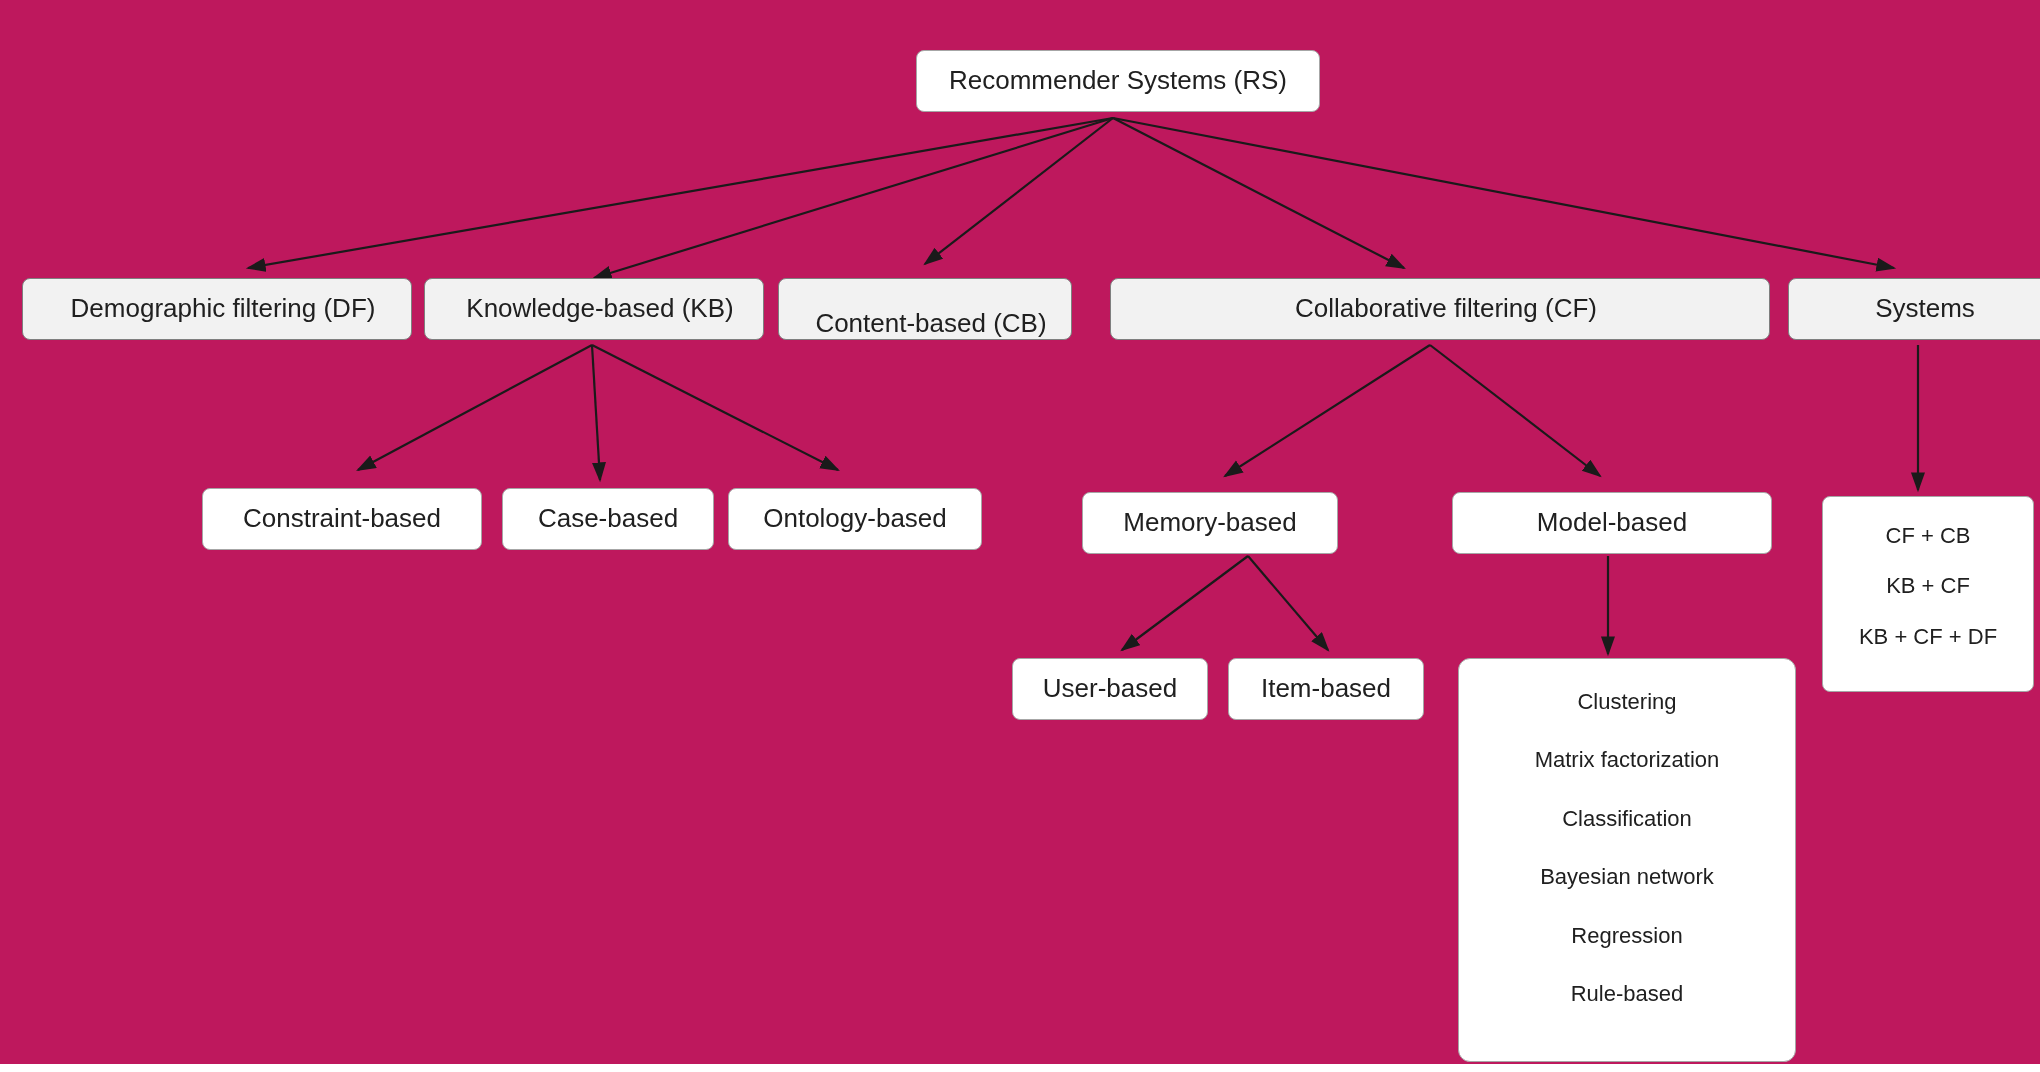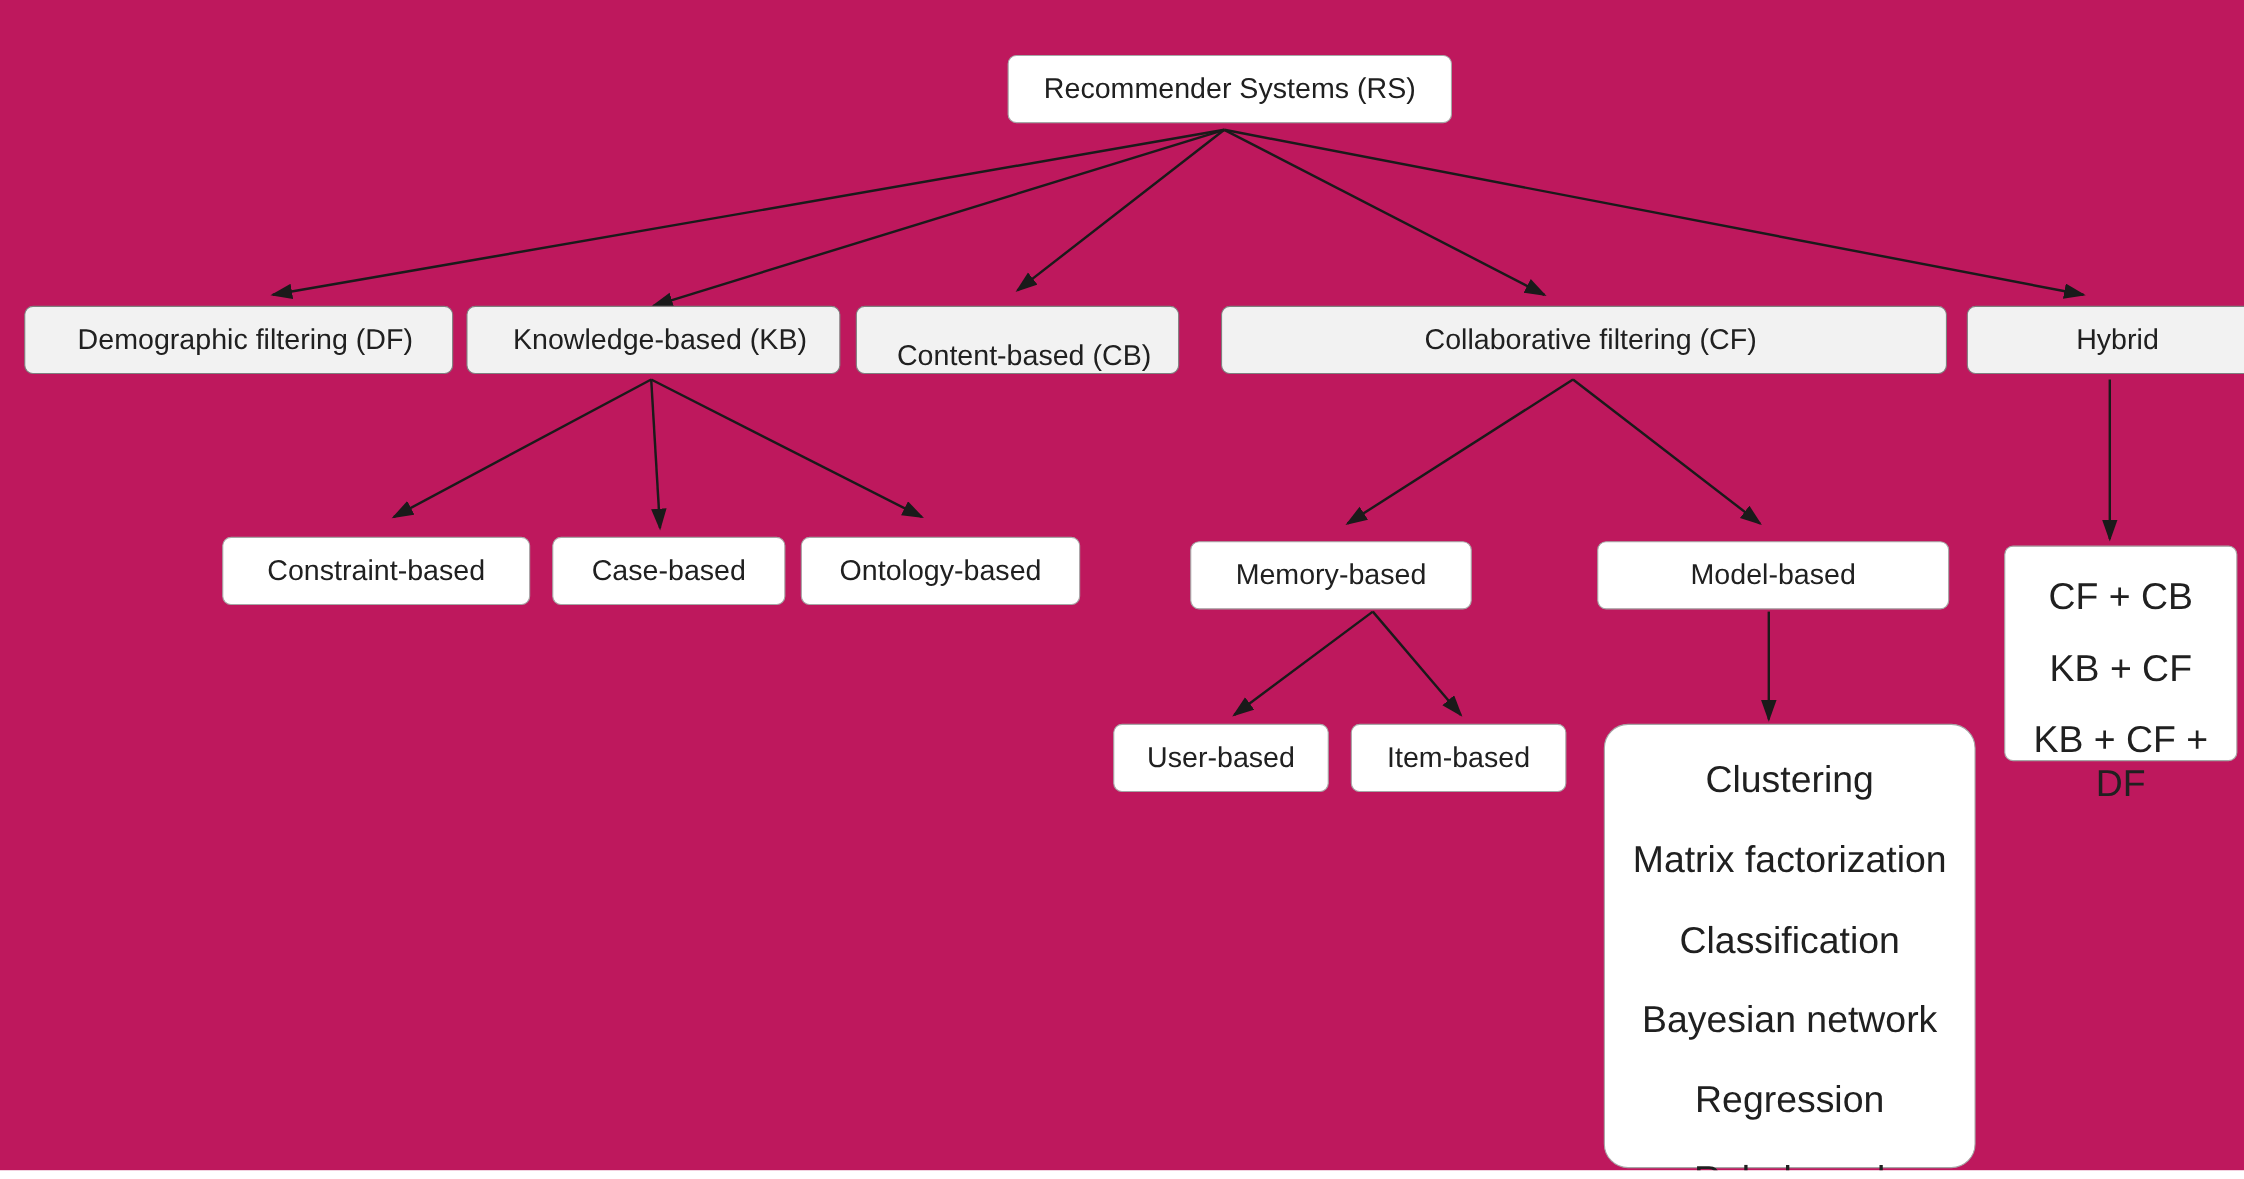--- a/index.html
+++ b/index.html
@@ -47,24 +47,24 @@
   }
   .node.list {
     display: block;
     white-space: normal;
     padding-top: 14px;
   }
   .node.list .row {
     display: block;
     text-align: center;
     padding: 12px 0;
-    font-size: 34px;
+    font-size: 22px;
   }
   .node.tall-list {
-    border-radius: 22px;
+    border-radius: 12px;
   }
   .node.tall-list .row {
     padding: 16px 0;
   }
 </style>
 </head>
 <body>
 
 <div id="canvas">
 
@@ -112,21 +112,21 @@
 
   <div class="node shaded" style="left:778px; top:278px; width:294px; height:62px;align-items:flex-end;">
     <span>Content-based (CB)</span>
   </div>
 
   <div class="node shaded" style="left:1110px; top:278px; width:660px; height:62px;">
     <span>Collaborative filtering (CF)</span>
   </div>
 
   <div class="node shaded" style="left:1788px; top:278px; width:262px; height:62px;">
-    <span>Hybrid</span>
+    <span>Systems</span>
   </div>
 
   <div class="node" style="left:202px; top:488px; width:280px; height:62px;">
     <span>Constraint-based</span>
   </div>
 
   <div class="node" style="left:502px; top:488px; width:212px; height:62px;text-align:center;">
     <span>Case-based</span>
   </div>
 

